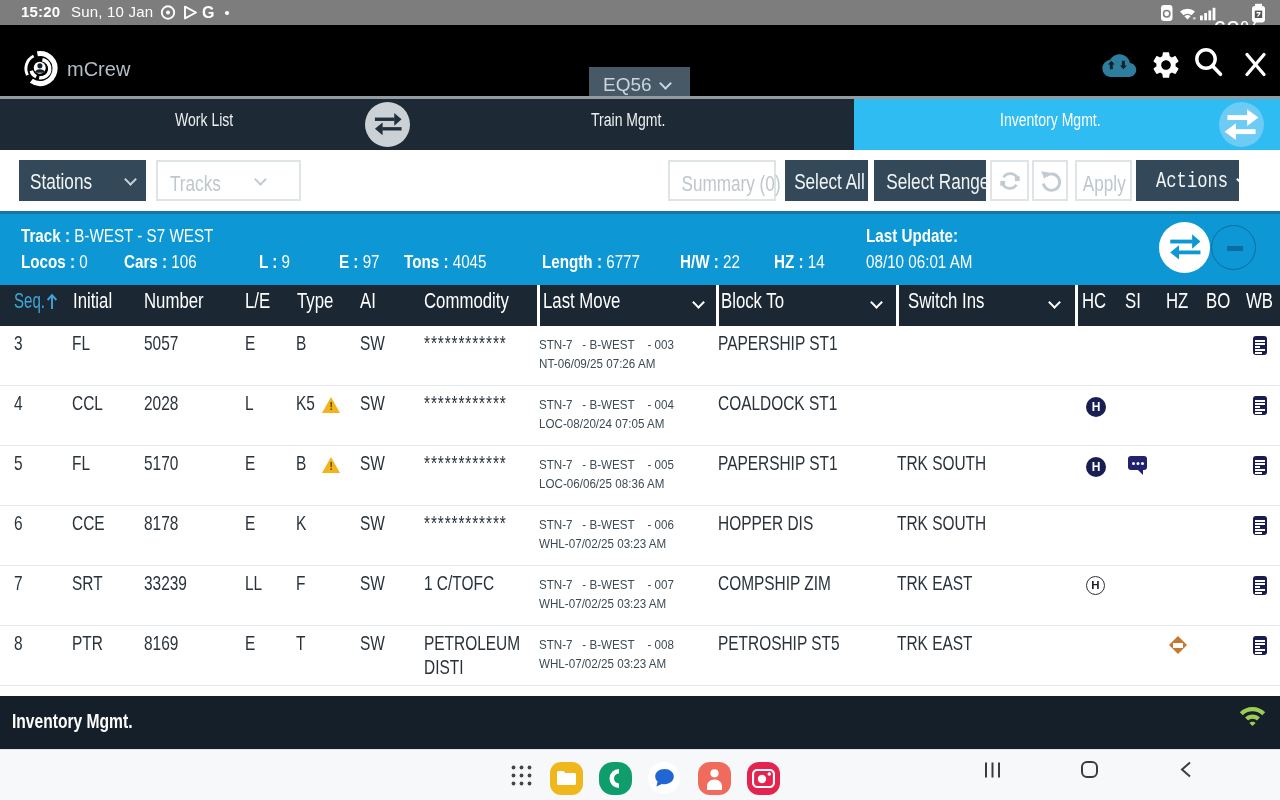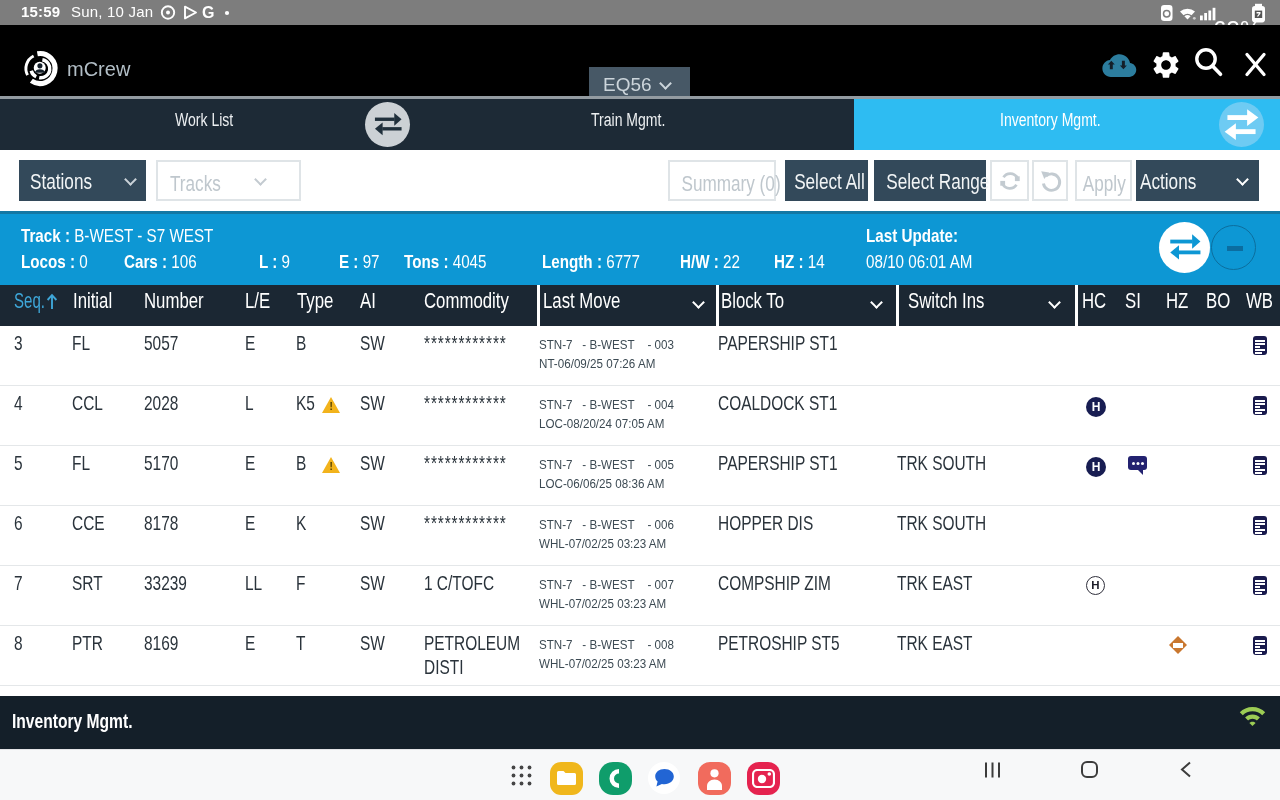--- a/index.html
+++ b/index.html
@@ -103,21 +103,21 @@
 
   
   #taskbar { left:0; top:749px; width:1280px; height:51px; background:#f7f8f9;
     border-top:1px solid #e3e4e6; }
   .app { position:absolute; top:12px; width:33px; height:33px; border-radius:10px; }
 </style>
 </head>
 <body>
 <div id="page">
   <div class="abs" id="statusbar">
-    <span class="t" style="left:21px;">15:59</span>
+    <span class="t" style="left:21px;">15:20</span>
     <span class="t" style="left:71px; font-weight:normal;">Sun, 10 Jan</span>
     <span class="t" style="left:1213px; font-size:24px; top:16px; font-weight:normal;">63%</span>
     <svg class="abs" style="left:160px; top:4px;" width="72" height="17" viewBox="0 0 72 17">
       <circle cx="8" cy="8.5" r="6.2" fill="none" stroke="#fff" stroke-width="1.9"></circle>
       <circle cx="8" cy="8.5" r="2" fill="#fff"></circle>
       <path d="M25 2.6 L36 8.5 L25 14.4 Z" fill="none" stroke="#fff" stroke-width="1.9" stroke-linejoin="round"></path>
       <text x="42" y="14" font-size="16" font-weight="bold" fill="#fff" font-family="Liberation Sans">G</text>
       <circle cx="67" cy="9" r="2.1" fill="#fff"></circle>
     </svg>
     <svg class="abs" style="left:1160px; top:3px;" width="56" height="19" viewBox="0 0 56 19">
@@ -237,21 +237,21 @@
     </div>
     <div class="btn btn-dis" style="left:1032px; width:36px;">
       <svg style="margin-top:7px; display:block; margin-left:5px;" width="24" height="24" viewBox="0 0 24 24">
         <path d="M6.8 7.2 A 8.2 8.2 0 1 1 4.4 14.5" fill="none" stroke="#c3cbd1" stroke-width="2.9"></path>
         <path d="M2.2 2.2 L10.2 3.4 L5.3 9.9 Z" fill="#c3cbd1"></path>
       </svg>
     </div>
     <div class="btn btn-dis" style="left:1075px; width:57px;">
         <span class="bt">Apply</span>
       </div>
-    <div class="btn btn-dark" style="left:1136px; width:123px; text-align:left; padding-left:4px;">
+    <div class="btn btn-dark" style="left:1136px; width:103px; text-align:left; padding-left:20px;font-family:Liberation Mono, monospace;">
         <span class="btl">Actions</span>
       </div>
     <span class="chev" style="left:126px; top:25px; border-color:#c9d1d7;"></span>
     <span class="chev" style="left:256px; top:25px; border-color:#c3cad0;"></span>
     <span class="chev" style="left:1238px; top:25px;"></span>
   </div>
 
   <div class="abs" id="bluebar">
     <span class="l1" style="left:21px;"><b>Track :</b> B-WEST - S7 WEST</span>
     <span class="l1" style="left:866px;"><b>Last Update:</b></span>

